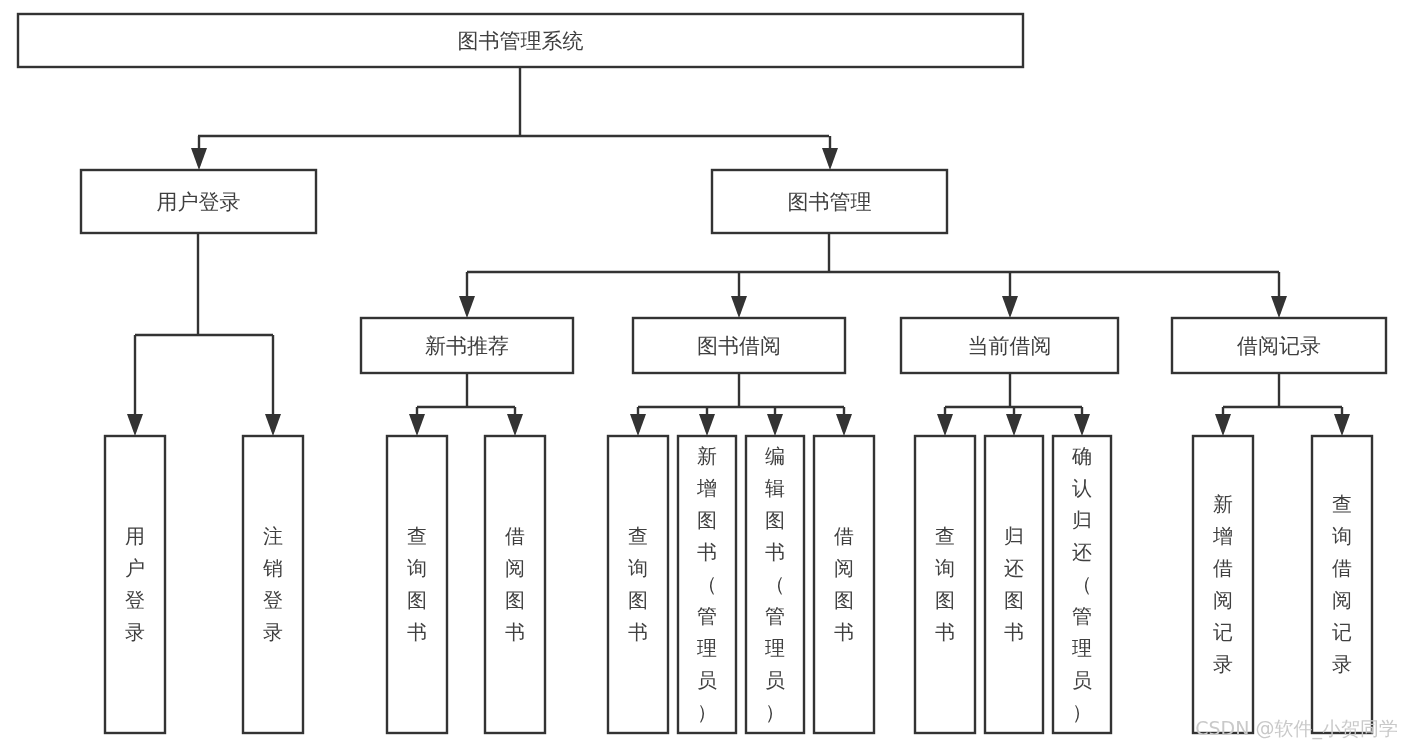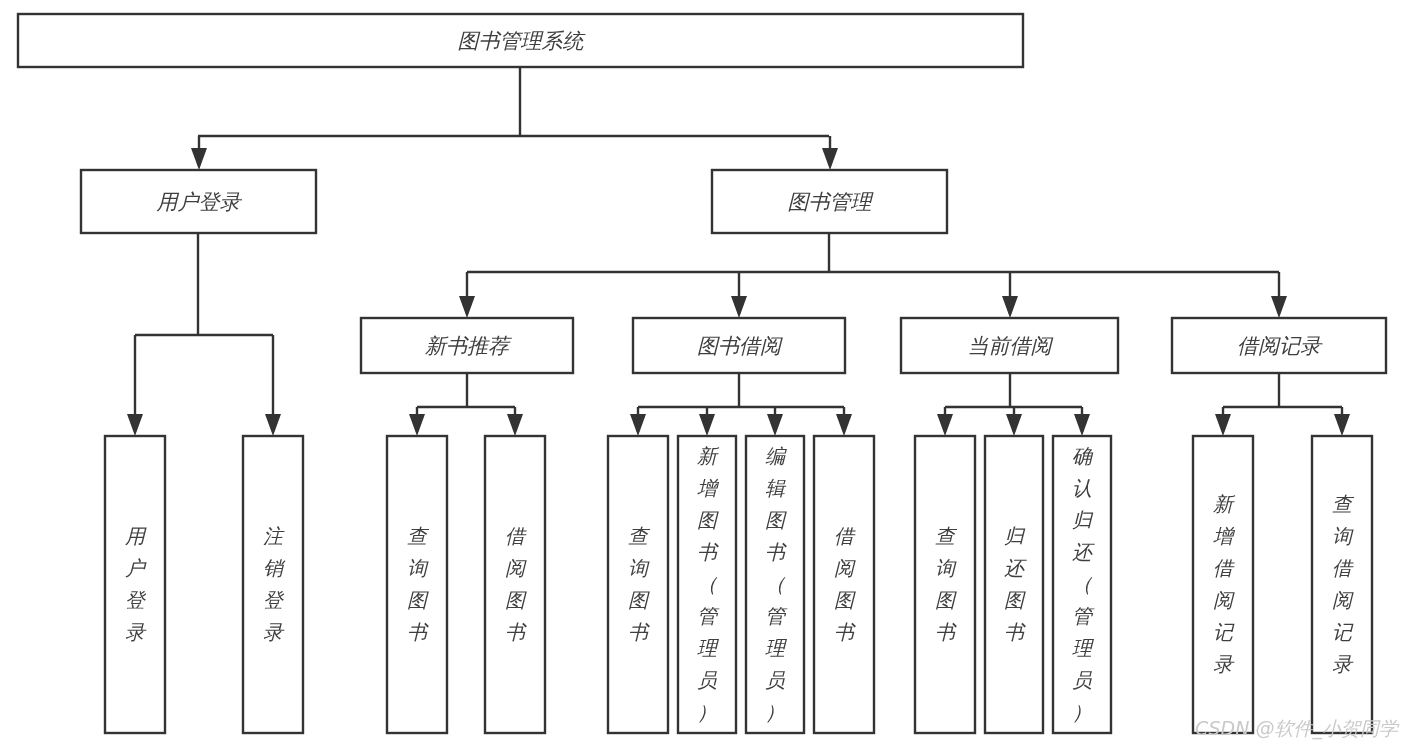--- a/index.html
+++ b/index.html
@@ -12,21 +12,20 @@
     width: 1405px;
     height: 747px;
     font-family: "DejaVu Sans", "Liberation Sans", sans-serif;
     overflow: hidden;
     position: relative;
   }
   #diagram-root {
     position: relative;
     width: 1388px;
     height: 747px;
-    font-style: italic;
   }
   svg#diagram-svg {
     position: absolute;
     top: 0;
     left: 0;
     width: 1405px;
     height: 747px;
     display: block;
   }
   .node-box {

